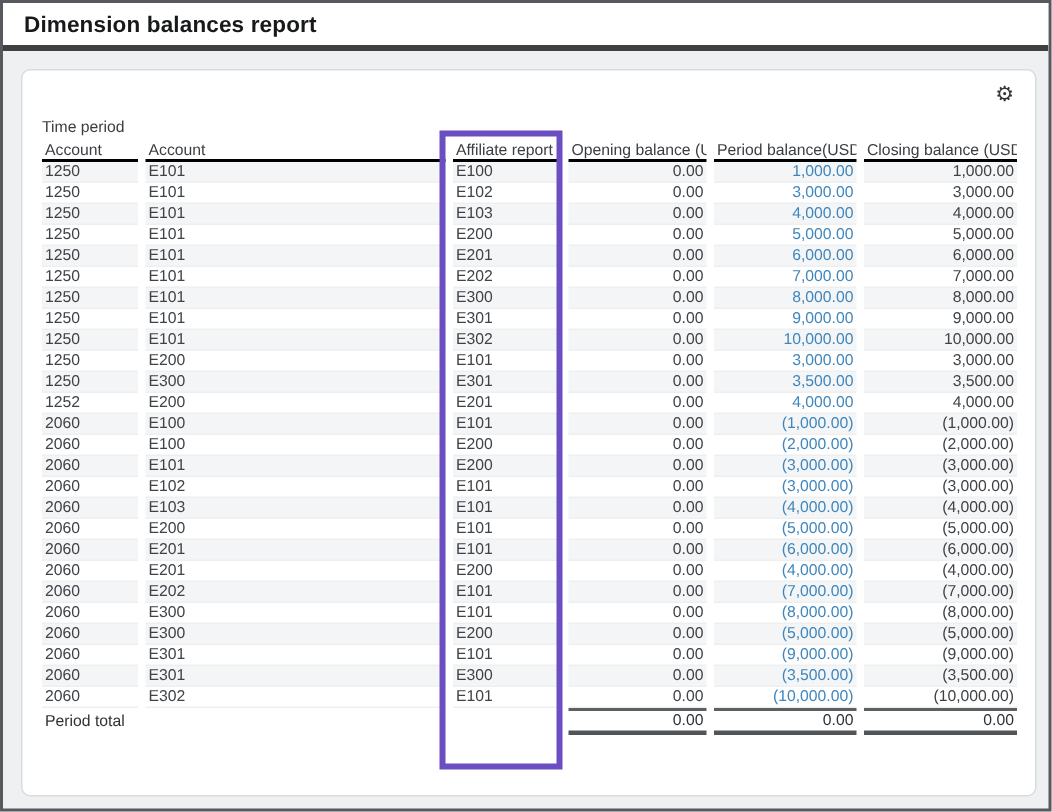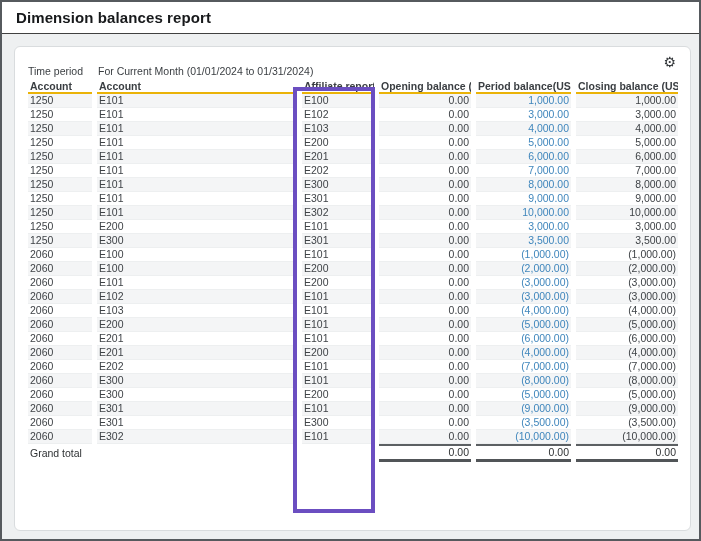--- a/index.html
+++ b/index.html
@@ -11,66 +11,66 @@
     position:relative;
     overflow:hidden;
     color:#3f4347;
   }
   .titlebar {
     background:#ffffff;
     height:32px;
     display:flex;
     align-items:center;
     padding-left:14px;
-    border-bottom:1px solid #404040;
+    border-bottom:4px solid #404040;
   }
   .titlebar h1 { font-size:15px; font-weight:bold; color:#17191b; letter-spacing:0.1px; }
 
   .card {
     position:absolute;
     left:12px; top:44px;
     width:677px; height:485px;
     background:#ffffff;
     border:1px solid #d9dcde;
     border-radius:6px;
   }
   .gear {
     position:absolute;
     top:6px; right:14px;
     font-size:14px;
     color:#33373a;
     cursor:pointer;
     line-height:18px;
   }
-  .table-wrap { position:absolute; top:16px; left:8px; right:9px; }
+  .table-wrap { position:absolute; top:30px; left:8px; right:9px; }
 
   .time-period { display:flex; padding:0 5px; height:16px; align-items:center; font-size:10.5px; }
   .time-period .tp-label { width:69px; flex:none; color:#3a3e42; }
   .time-period .tp-value { color:#3a3e42; padding-left:1px; }
 
   table {
     border-collapse:separate;
     border-spacing:5px 0;
     table-layout:fixed;
     width:660px;
     font-size:10.5px;
   }
   col.c0 { width:64px; }
   col.c1 { width:200px; }
   col.c2 { width:72px; }
   col.c3 { width:92px; }
   col.c4 { width:95px; }
   col.c5 { width:102px; }
 
   th {
-    font-weight:700;
+    font-weight:400;
     color:#3a3e42;
     text-align:left;
     height:15px;
-    border-bottom:2px solid #eab308;
+    border-bottom:2px solid #000000;
     padding:0 2px;
     white-space:nowrap;
     overflow:hidden;
   }
   th.num, td.c3, td.c4, td.c5 { text-align:right; }
 
   td {
     height:13.5px;
     line-height:13px;
     padding:0 2px;
@@ -103,21 +103,20 @@
 <div class="titlebar">
   <h1>Dimension balances report</h1>
 </div>
 
 <div class="card">
   <div class="gear">⚙</div>
 
   <div class="table-wrap">
     <div class="time-period">
       <span class="tp-label">Time period</span>
-      <span class="tp-value">For Current Month (01/01/2024 to 01/31/2024)</span>
     </div>
 
     <table>
       <colgroup>
         <col class="c0">
           <col class="c1">
           <col class="c2">
           <col class="c3">
           <col class="c4">
           <col class="c5">
@@ -215,20 +214,28 @@
           </tr>
           <tr>
             <td class="c0">1250</td>
             <td class="c1">E300</td>
             <td class="c2">E301</td>
             <td class="c3">0.00</td>
             <td class="c4 link">3,500.00</td>
             <td class="c5">3,500.00</td>
           </tr>
           <tr>
+            <td class="c0">1252</td>
+            <td class="c1">E200</td>
+            <td class="c2">E201</td>
+            <td class="c3">0.00</td>
+            <td class="c4 link">4,000.00</td>
+            <td class="c5">4,000.00</td>
+          </tr>
+          <tr>
             <td class="c0">2060</td>
             <td class="c1">E100</td>
             <td class="c2">E101</td>
             <td class="c3">0.00</td>
             <td class="c4 link">(1,000.00)</td>
             <td class="c5">(1,000.00)</td>
           </tr>
           <tr>
             <td class="c0">2060</td>
             <td class="c1">E100</td>
@@ -329,21 +336,21 @@
             <td class="c0">2060</td>
             <td class="c1">E302</td>
             <td class="c2">E101</td>
             <td class="c3">0.00</td>
             <td class="c4 link">(10,000.00)</td>
             <td class="c5">(10,000.00)</td>
           </tr>
         </tbody>
       <tfoot>
         <tr>
-          <td class="total-label" colspan="3">Grand total</td>
+          <td class="total-label" colspan="3">Period total</td>
           <td class="c3 rule">0.00</td>
           <td class="c4 rule">0.00</td>
           <td class="c5 rule">0.00</td>
         </tr>
       </tfoot>
     </table>
   </div>
 </div>
 
 <div class="highlight-box"></div>

